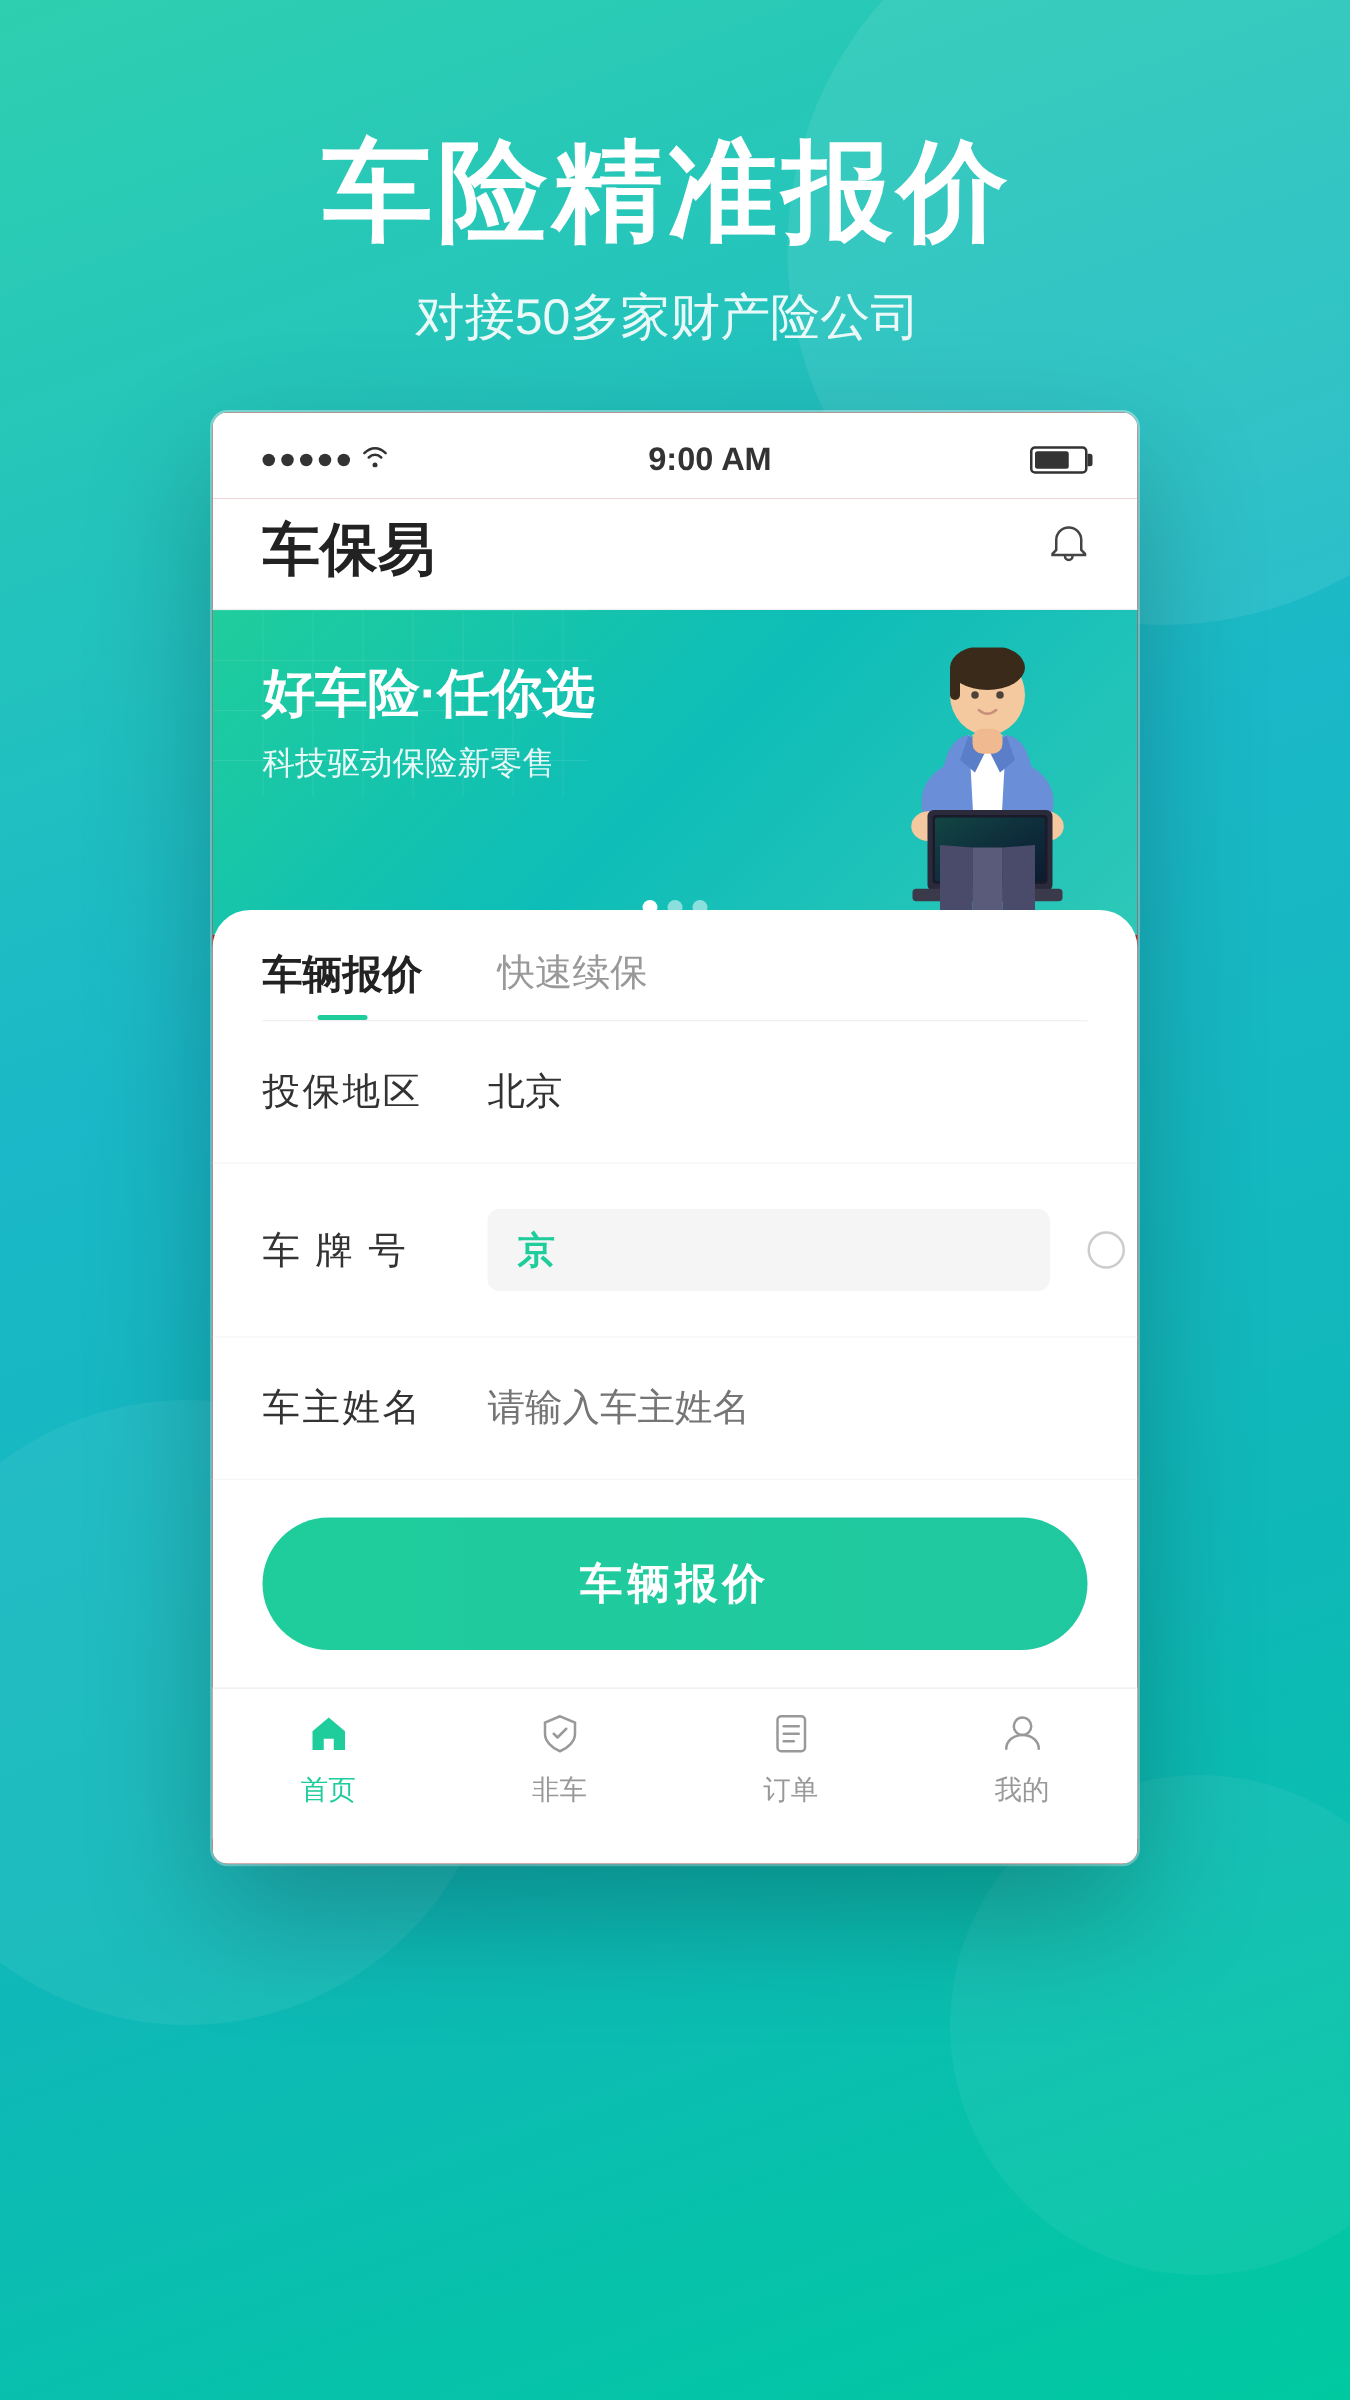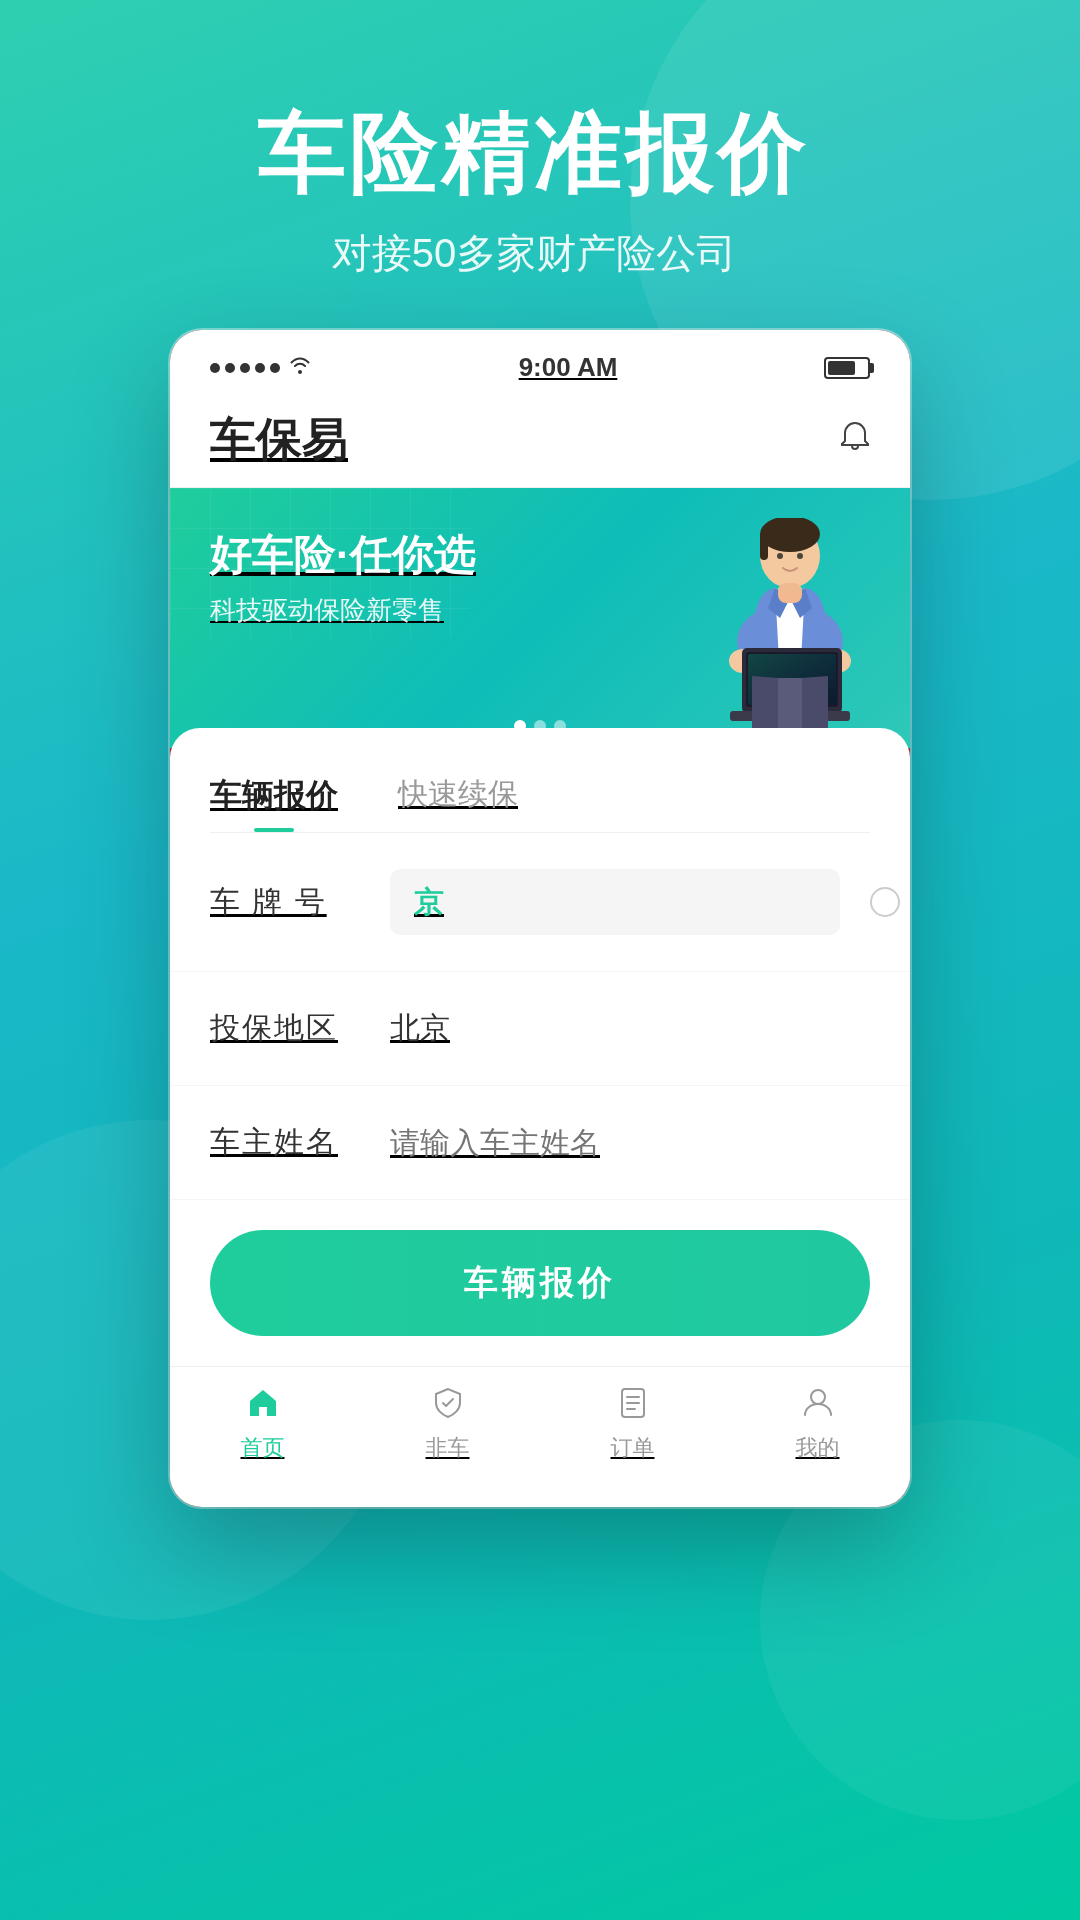--- a/index.html
+++ b/index.html
@@ -69,26 +69,25 @@
       position: absolute;
       top: 330px;
       left: 50%;
       transform: translateX(-50%);
       width: 740px;
       z-index: 20;
     }
 
     .phone-frame {
       background: #b91c1c;
-      border-radius: 32px;
+      border-radius: 12px;
       box-shadow: 0 40px 100px rgba(0,0,0,0.25), 0 0 0 2px rgba(255,255,255,0.4);
       overflow: hidden;
       position: relative;
       padding: 0;
-      text-decoration: underline;
     }
 
     
     .phone-top {
       background: white;
       padding: 22px 40px 16px;
       display: flex;
       justify-content: space-between;
       align-items: center;
     }
@@ -212,21 +211,21 @@
       z-index: 1;
     }
 
     
     .card-section {
       background: white;
       border-radius: 30px 30px 0 0;
       margin-top: -20px;
       position: relative;
       z-index: 5;
-      padding: 16px 0 20px;
+      padding: 0 0 20px;
     }
 
     .tab-bar {
       display: flex;
       padding: 30px 40px 0;
       gap: 60px;
     }
     .tab-item {
       font-size: 30px;
       color: #999;
@@ -485,33 +484,33 @@
     <div class="card-section">
 
       <div class="tab-bar">
         <div class="tab-item active">车辆报价</div>
         <div class="tab-item">快速续保</div>
       </div>
 
       <div class="divider"></div>
 
       <div class="form-field">
+        <div class="field-label">投保地区</div>
+        <div class="field-value">北京</div>
+      </div>
+
+      <div class="form-field">
         <div class="field-label">车  牌  号</div>
         <div class="field-input-wrapper">
           <input class="plate-input" type="text" value="京" readonly="" style="">
           <div class="new-car-label">
             <div class="radio-circle"></div>
 
           </div>
         </div>
-      </div>
-
-      <div class="form-field">
-        <div class="field-label">投保地区</div>
-        <div class="field-value">北京</div>
       </div>
 
       <div class="form-field">
         <div class="field-label">车主姓名</div>
         <input class="name-input" type="text" placeholder="请输入车主姓名" style="">
       </div>
 
       <div class="quote-btn-wrapper">
         <button class="quote-btn">车辆报价</button>
       </div>

